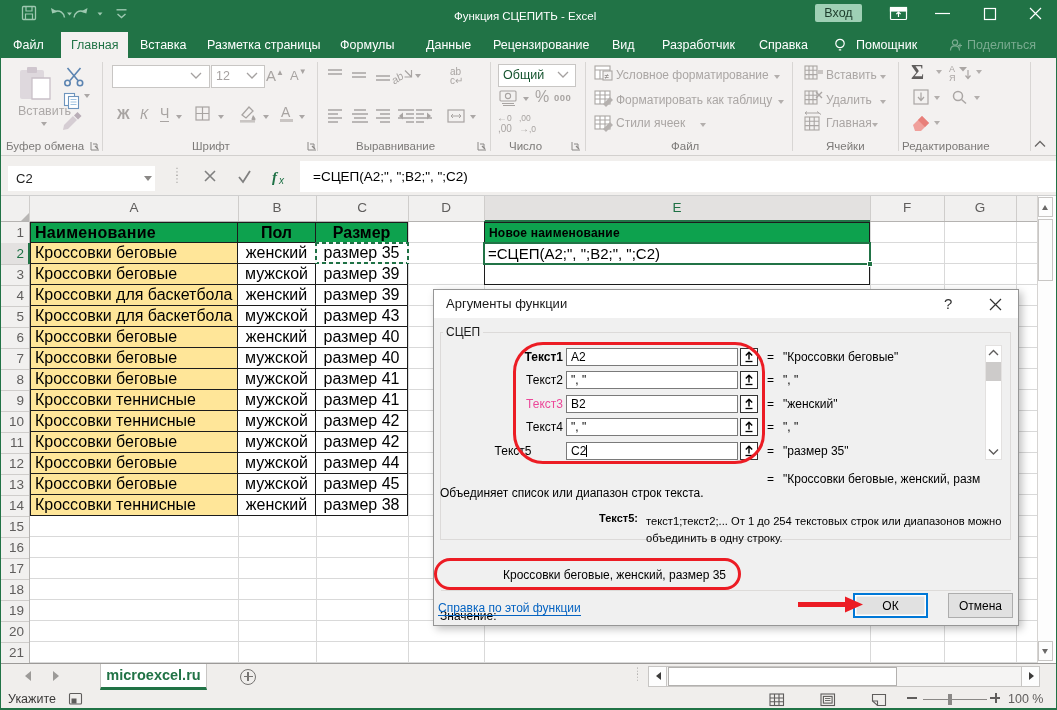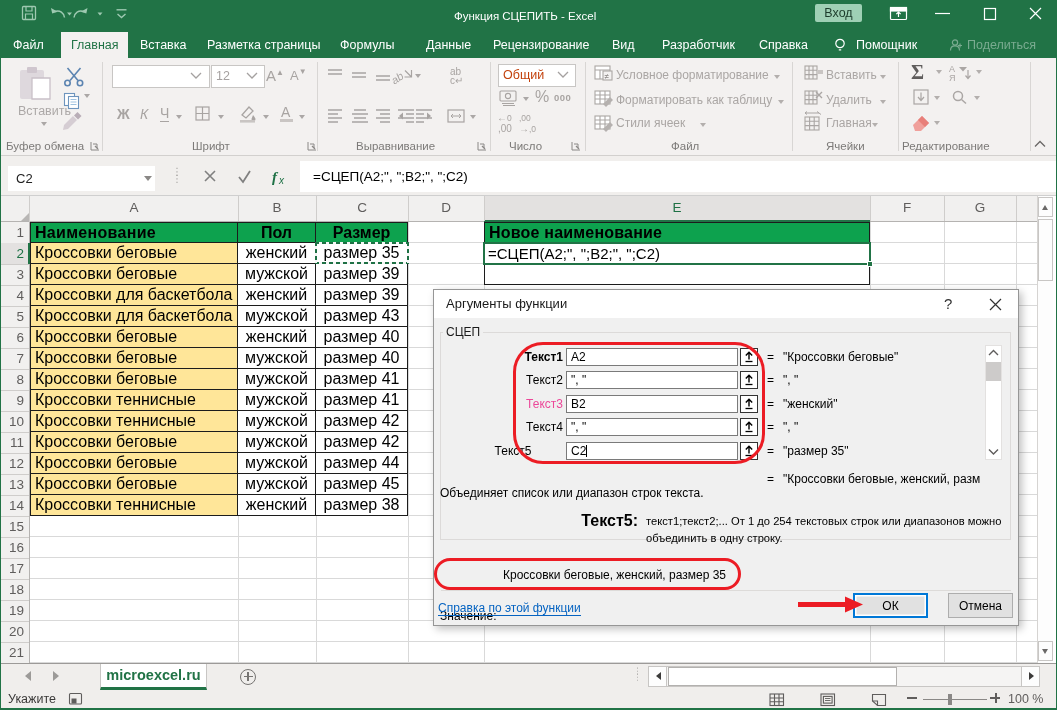--- a/index.html
+++ b/index.html
@@ -166,21 +166,21 @@
     <g stroke="#a8a4a2" fill="none" stroke-width="1.2">
       <rect x="126" y="44" width="16" height="12"></rect>
       <path d="M129 50h10M131 48l-2 2 2 2M137 48l2 2-2 2" stroke-width="1"></path>
     </g>
   </svg>
   <div class="abs" style="left:415px;top:16px;width:0;height:0;border-left:3.5px solid transparent;border-right:3.5px solid transparent;border-top:4px solid #aba7a6;"></div>
   <div class="abs" style="left:470px;top:57px;width:0;height:0;border-left:3.5px solid transparent;border-right:3.5px solid transparent;border-top:4px solid #aba7a6;"></div>
   <div class="abs" style="left:356px;top:82px;font-size:11.5px;color:#7c7a78;">Выравнивание</div>
 
   <div class="abs" style="left:498px;top:6px;width:76px;height:21px;background:#fff;border:1px solid #c8c6c4;"></div>
-  <div class="abs" style="left:503px;top:10px;font-size:12.5px;color:#c2410c;">Общий</div>
+  <div class="abs" style="left:503px;top:10px;font-size:12.5px;color:#14532d;">Общий</div>
   <svg class="abs" style="left:557px;top:13px;" width="12" height="8">
       <path d="M1 1l5 5 5-5" stroke="#a5a1a0" fill="none" stroke-width="1.3"></path>
     </svg>
   <svg class="abs" style="left:499px;top:32px;" width="22" height="16" viewBox="0 0 22 16">
     <g stroke="#a8a4a2" fill="none" stroke-width="1.1">
       <rect x="1" y="1" width="16" height="10" rx="1"></rect>
         <circle cx="9" cy="6" r="2.6"></circle>
       <path d="M3 13.5h12M4 15.5h12" stroke-width="1"></path>
     </g>
   </svg>
@@ -381,21 +381,21 @@
 <div class="abs" style="left:1037px;top:222px;width:1px;height:441px;background:#d9d9d9;"></div>
 <div class="abs" style="left:1037px;top:196px;width:16px;height:467px;background:#fdfdfd;border-left:1px solid #d6d4d2;box-sizing:border-box;"></div>
 <div class="abs" style="left:1038px;top:197px;width:15px;height:20px;background:#fdfdfd;border:1px solid #c8c6c4;box-sizing:border-box;"></div>
 <div class="abs" style="left:1042px;top:205px;width:0;height:0;border-left:3.5px solid transparent;border-right:3.5px solid transparent;border-bottom:5px solid #6a6867;"></div>
 <div class="abs" style="left:1038px;top:219px;width:15px;height:62px;background:#fdfdfd;border:1px solid #c8c6c4;box-sizing:border-box;"></div>
 <div class="abs" style="left:1038px;top:641px;width:15px;height:20px;background:#fdfdfd;border:1px solid #c8c6c4;box-sizing:border-box;"></div>
 <div class="abs" style="left:1042px;top:649px;width:0;height:0;border-left:3.5px solid transparent;border-right:3.5px solid transparent;border-top:5px solid #6a6867;"></div>
 <div class="abs" style="left:30px;top:222px;width:208px;height:21px;background:#0da24e;border:1px solid #1c1c1c;box-sizing:border-box;font-weight:bold;font-size:16px;color:#000;line-height:20px;letter-spacing:.3px;padding-left:4px;">Наименование</div>
 <div class="abs" style="left:238px;top:222px;width:78px;height:21px;background:#0da24e;border:1px solid #1c1c1c;border-left:none;box-sizing:border-box;font-weight:bold;font-size:16px;color:#000;line-height:20px;text-align:center;">Пол</div>
 <div class="abs" style="left:316px;top:222px;width:92px;height:21px;background:#0da24e;border:1px solid #1c1c1c;border-left:none;box-sizing:border-box;font-weight:bold;font-size:16px;color:#000;line-height:20px;text-align:center;">Размер</div>
-<div class="abs" style="left:484px;top:222px;width:386px;height:21px;background:#0da24e;border:1px solid #1c1c1c;box-sizing:border-box;font-weight:bold;font-size:16px;color:#000;line-height:20px;letter-spacing:.2px;padding-left:4px;">Новое наименование</div>
+<div class="abs" style="left:484px;top:222px;width:386px;height:21px;background:#0da24e;border:1px solid #1c1c1c;box-sizing:border-box;font-weight:bold;font-size:12px;color:#000;line-height:20px;letter-spacing:.2px;padding-left:4px;">Новое наименование</div>
 <div class="abs" style="left:30px;top:243px;width:208px;height:21px;background:#ffe699;border:1px solid #1c1c1c;border-top:none;box-sizing:border-box;font-size:16px;color:#000;line-height:20px;padding-left:4px;">Кроссовки беговые</div>
 <div class="abs" style="left:238px;top:243px;width:78px;height:21px;background:#fff;border:1px solid #1c1c1c;border-top:none;border-left:none;box-sizing:border-box;font-size:16px;color:#000;line-height:20px;text-align:center;">женский</div>
 <div class="abs" style="left:316px;top:243px;width:92px;height:21px;background:#fff;border:1px solid #1c1c1c;border-top:none;border-left:none;box-sizing:border-box;font-size:16px;color:#000;line-height:20px;text-align:center;">размер 35</div>
 <div class="abs" style="left:30px;top:264px;width:208px;height:21px;background:#ffe699;border:1px solid #1c1c1c;border-top:none;box-sizing:border-box;font-size:16px;color:#000;line-height:20px;padding-left:4px;">Кроссовки беговые</div>
 <div class="abs" style="left:238px;top:264px;width:78px;height:21px;background:#fff;border:1px solid #1c1c1c;border-top:none;border-left:none;box-sizing:border-box;font-size:16px;color:#000;line-height:20px;text-align:center;">мужской</div>
 <div class="abs" style="left:316px;top:264px;width:92px;height:21px;background:#fff;border:1px solid #1c1c1c;border-top:none;border-left:none;box-sizing:border-box;font-size:16px;color:#000;line-height:20px;text-align:center;">размер 39</div>
 <div class="abs" style="left:30px;top:285px;width:208px;height:21px;background:#ffe699;border:1px solid #1c1c1c;border-top:none;box-sizing:border-box;font-size:16px;color:#000;line-height:20px;padding-left:4px;">Кроссовки для баскетбола</div>
 <div class="abs" style="left:238px;top:285px;width:78px;height:21px;background:#fff;border:1px solid #1c1c1c;border-top:none;border-left:none;box-sizing:border-box;font-size:16px;color:#000;line-height:20px;text-align:center;">женский</div>
 <div class="abs" style="left:316px;top:285px;width:92px;height:21px;background:#fff;border:1px solid #1c1c1c;border-top:none;border-left:none;box-sizing:border-box;font-size:16px;color:#000;line-height:20px;text-align:center;">размер 39</div>
 <div class="abs" style="left:30px;top:306px;width:208px;height:21px;background:#ffe699;border:1px solid #1c1c1c;border-top:none;box-sizing:border-box;font-size:16px;color:#000;line-height:20px;padding-left:4px;">Кроссовки для баскетбола</div>
@@ -542,21 +542,21 @@
 <svg class="abs" style="left:988px;top:349px;" width="11" height="8">
     <path d="M1 6l4.5-4.5L10 6" stroke="#5f5d5c" stroke-width="1.4" fill="none"></path>
   </svg>
 <div class="abs" style="left:986px;top:362px;width:15px;height:19px;background:#cdcbca;"></div>
 <svg class="abs" style="left:988px;top:448px;" width="11" height="8">
     <path d="M1 1.5L5.5 6 10 1.5" stroke="#5f5d5c" stroke-width="1.4" fill="none"></path>
   </svg>
 <div class="abs" style="left:767px;top:472px;font-size:12px;color:#000;">=</div>
 <div class="abs" style="left:783px;top:472px;font-size:12px;color:#000;">"Кроссовки беговые, женский, разм</div>
 <div class="abs" style="left:440px;top:486px;font-size:12px;color:#000;">Объединяет список или диапазон строк текста.</div>
-<div class="abs" style="left:538px;top:512px;width:100px;text-align:right;font-size:16px;font-weight:bold;color:#000;">Текст5:</div>
+<div class="abs" style="left:538px;top:512px;width:100px;text-align:right;font-size:11px;font-weight:bold;color:#000;">Текст5:</div>
 <div class="abs" style="left:646px;top:513px;width:366px;font-size:11.2px;color:#000;line-height:17px;">текст1;текст2;... От 1 до 254 текстовых строк или диапазонов можно объединить в одну строку.</div>
 <div class="abs" style="left:440px;top:568px;font-size:12px;color:#000;margin-top:41px;">Значение:</div>
 <div class="abs" style="left:503px;top:568px;font-size:12px;color:#000;">Кроссовки беговые, женский, размер 35</div>
 <div class="abs" style="left:441px;top:590px;width:570px;height:1px;background:#dddbd9;"></div>
 <div class="abs" style="left:438px;top:601px;font-size:12px;color:#0563c1;border-bottom:1px solid #0563c1;line-height:14px;">Справка по этой функции</div>
 <div class="abs ct" style="left:853px;top:593px;width:75px;height:25px;background:#e1e1e1;border:2px solid #0078d7;box-sizing:border-box;box-shadow:inset 0 0 0 1.5px #fff;font-size:12px;color:#000;">ОК</div>
 <div class="abs ct" style="left:948px;top:593px;width:65px;height:25px;background:#e1e1e1;border:1px solid #adadad;box-sizing:border-box;font-size:12px;color:#000;">Отмена</div>
 
 <div class="abs" style="left:513px;top:342px;width:252px;height:122px;border:3px solid #ec1c24;border-radius:30px;box-sizing:border-box;"></div>
 <div class="abs" style="left:434px;top:558px;width:307px;height:32px;border:3px solid #ec1c24;border-radius:16px;box-sizing:border-box;"></div>

